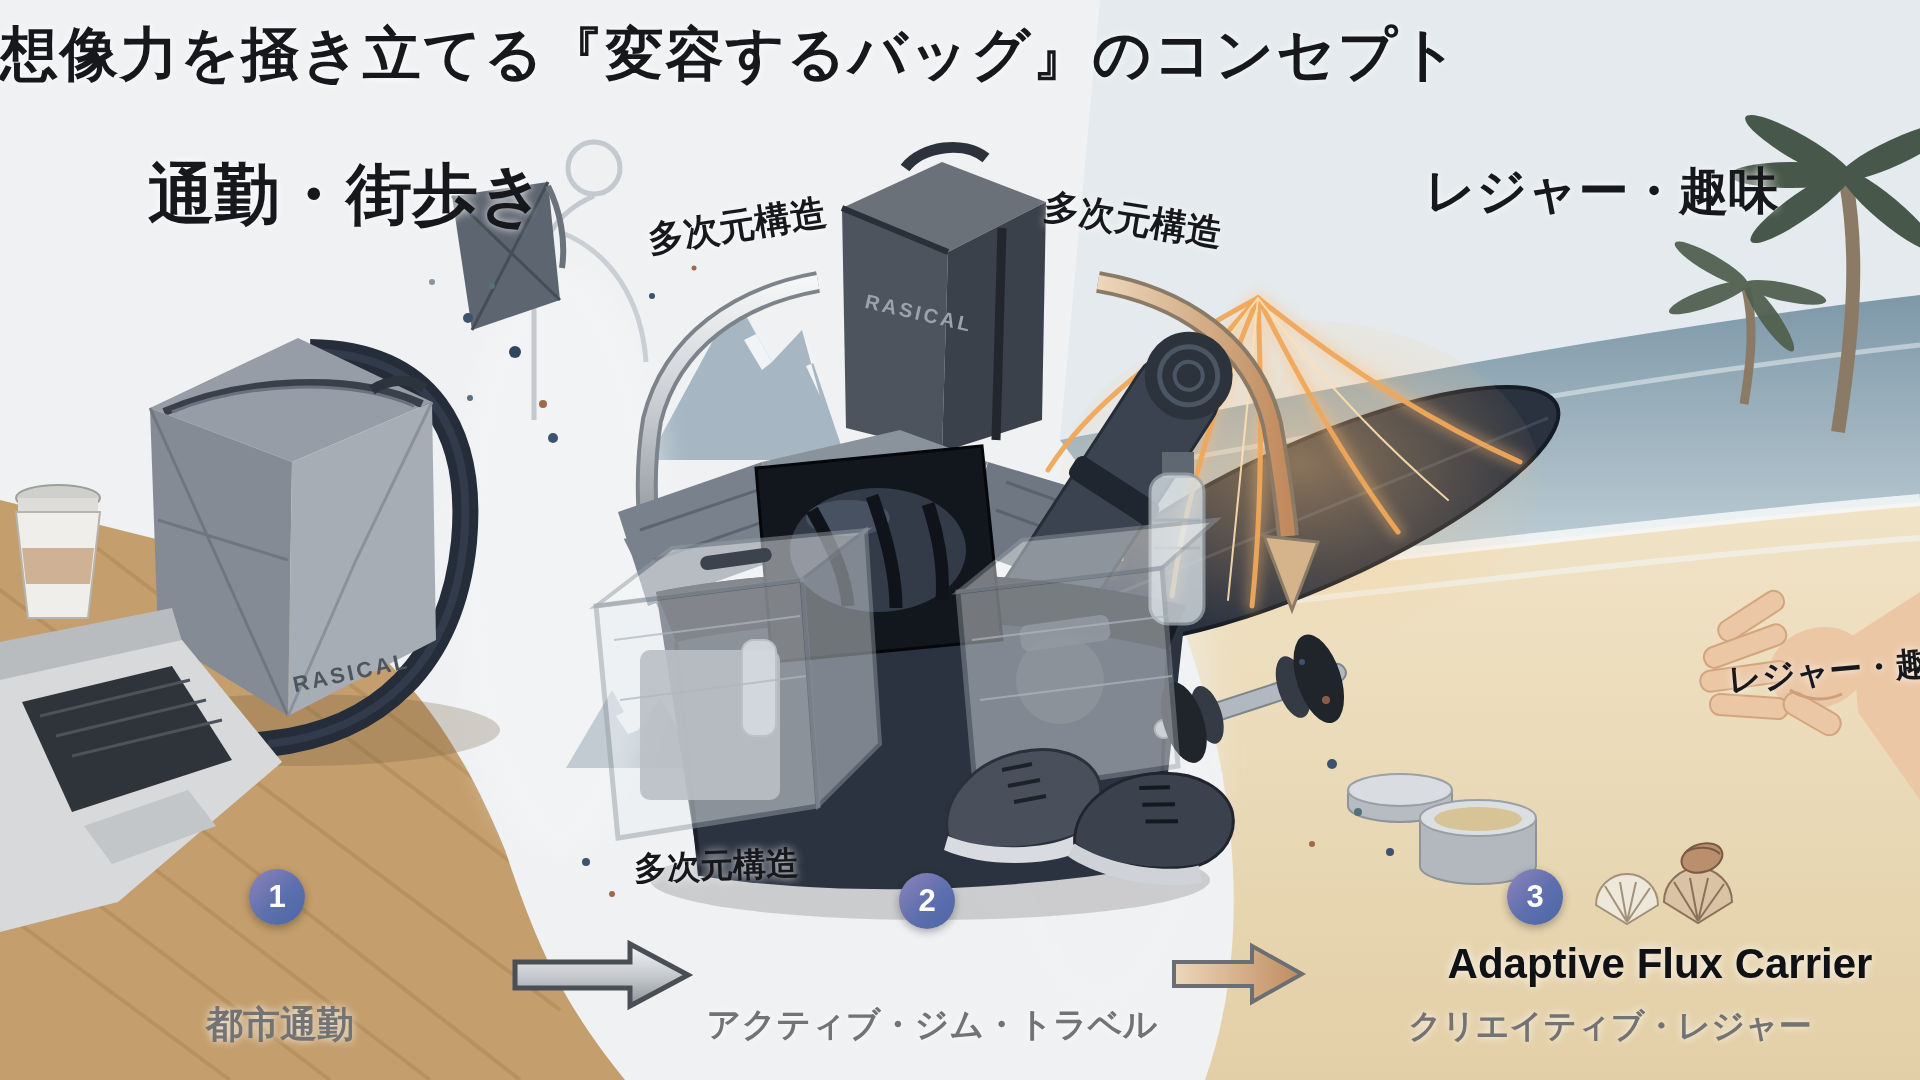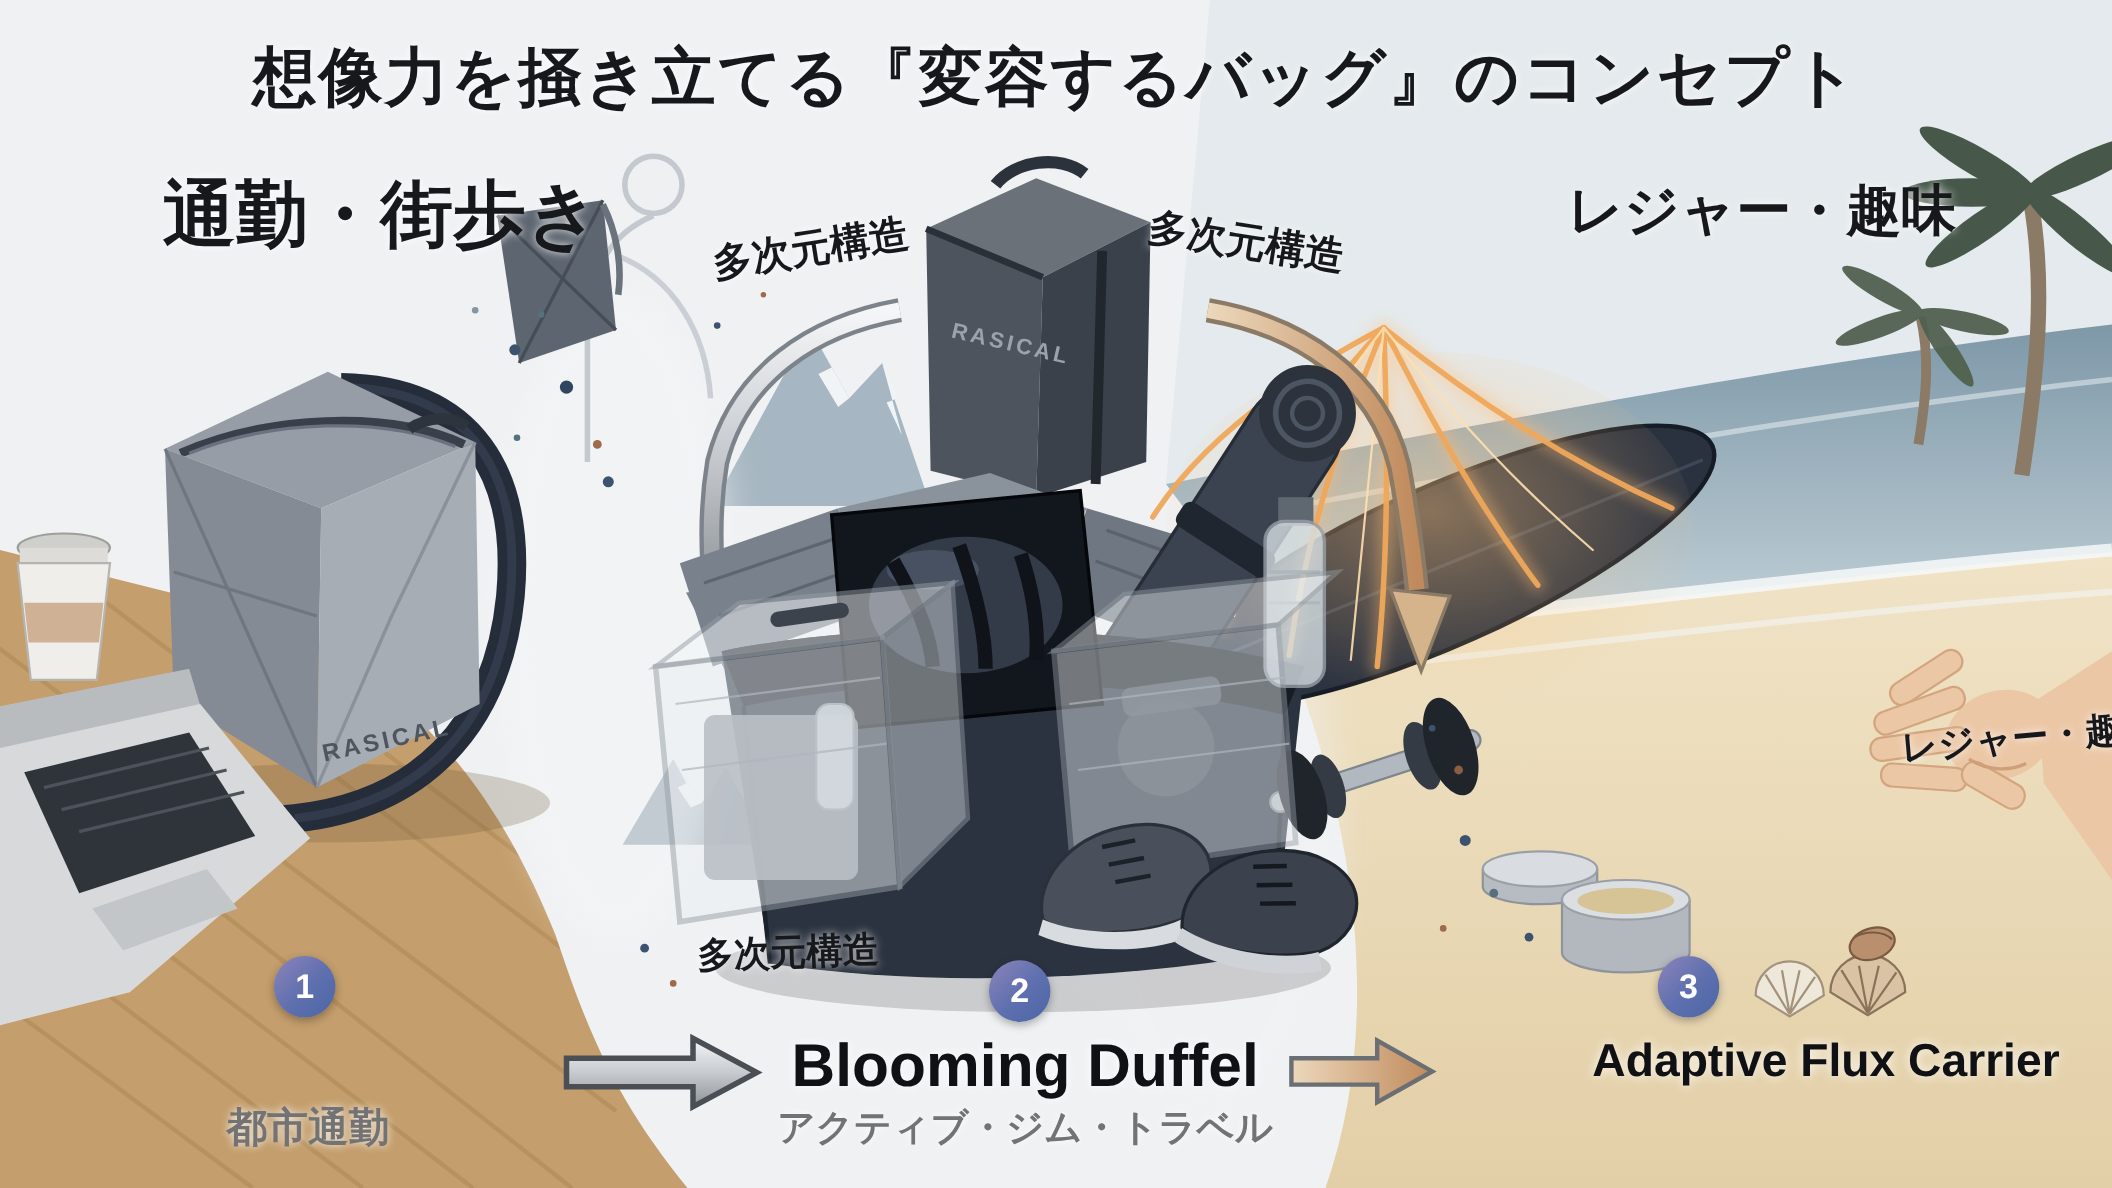--- a/index.html
+++ b/index.html
@@ -1,21 +1,21 @@
 <!DOCTYPE html>
 <html><head>
 <meta charset="utf-8">
 <style>
   html,body{margin:0;padding:0;background:#2a2a2a;}
   .canvas{position:relative;width:1920px;height:1080px;overflow:hidden;
           background:#eff1f3;font-family:"Liberation Sans",sans-serif;}
   svg.scene{position:absolute;left:0;top:0;width:1920px;height:1080px;}
   .txt{position:absolute;font-weight:bold;color:#17181b;white-space:nowrap;
        text-shadow:0 0 8px rgba(255,255,255,0.85);}
-  .title{left:0;right:0;top:32px;text-align:center;font-size:58px;font-weight:900;letter-spacing:2px;}
+  .title{left:0;right:0;top:16px;text-align:left;font-size:58px;font-weight:900;letter-spacing:2px;}
   .scene-left{left:148px;top:150px;font-size:66px;text-align:center;}
   .scene-right{left:1425px;top:158px;font-size:50px;}
   .dim{font-size:36px;}
   .dim-left{left:642px;top:202px;width:190px;text-align:center;transform:rotate(-9deg);}
   .dim-right{left:1038px;top:196px;width:190px;text-align:center;transform:rotate(9deg);}
   .dim-bottom{left:634px;top:844px;font-size:33px;transform:rotate(-2deg);}
   .leisure-small{left:1728px;top:648px;font-size:33px;transform:rotate(-5deg);}
   .brand{position:absolute;font-weight:bold;letter-spacing:3px;text-shadow:none;}
   .brand-cube{left:864px;top:302px;font-size:20px;color:#9aa2ab;transform:rotate(13deg);}
   .brand-bag{left:292px;top:660px;font-size:22px;color:#4e555e;transform:rotate(-12deg);}
@@ -373,18 +373,18 @@
 
 <div class="brand brand-cube">RASICAL</div>
 <div class="brand brand-bag">RASICAL</div>
 
 <div class="badge badge1">1</div>
 <div class="badge badge2">2</div>
 <div class="badge badge3">3</div>
 
 <div class="stage-sub sub1">都市通勤</div>
 
-<div class="stage-name name2">Blooming Duffel</div>
 <div class="stage-sub sub2">アクティブ・ジム・トラベル</div>
 
 <div class="stage-name name3">Adaptive Flux Carrier</div>
+<div class="stage-sub sub3">クリエイティブ・レジャー</div>
 
 </div>
 
 </body></html>

